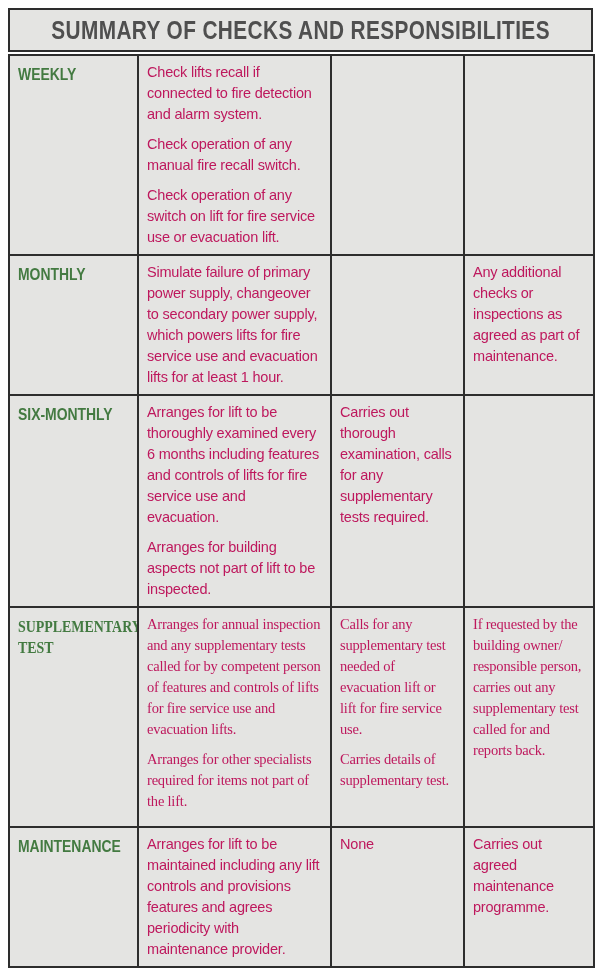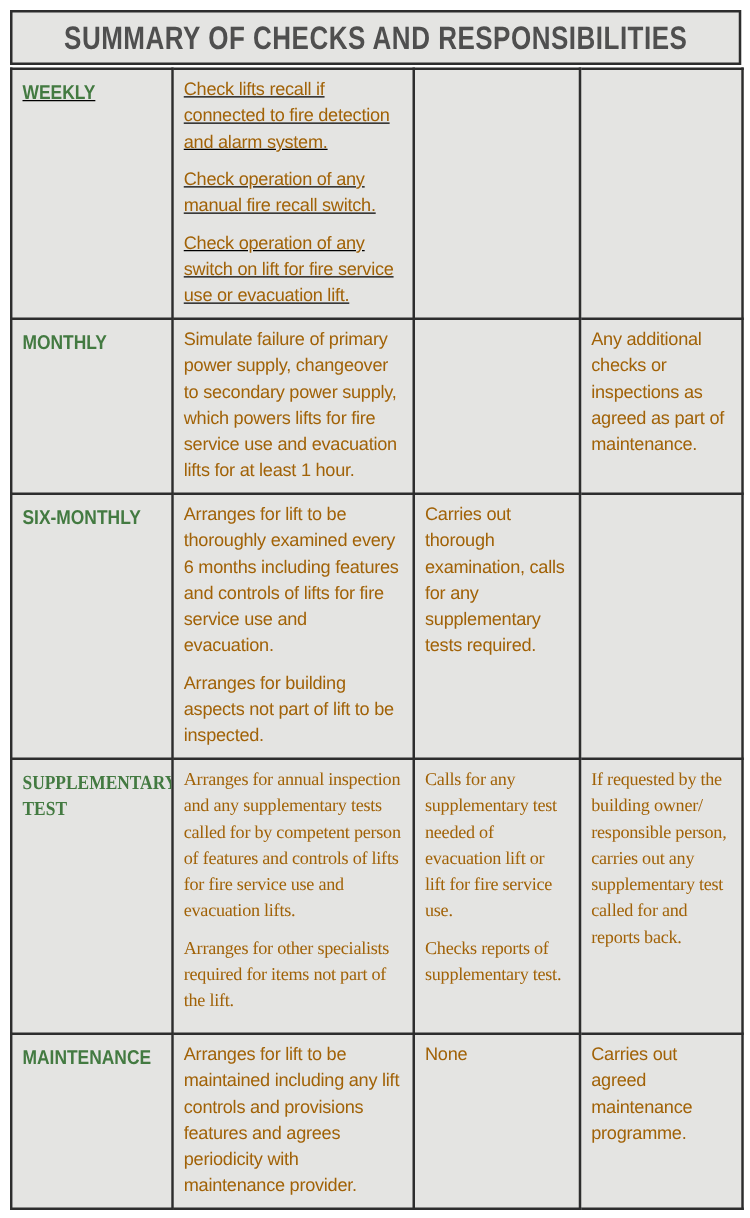--- a/index.html
+++ b/index.html
@@ -41,21 +41,21 @@
     vertical-align:top;
     text-align:left;
     padding:6px 9px 6px 8px;
     overflow:hidden;
   }
   col.c1{width:129px;}
   col.c2{width:193px;}
   col.c3{width:133px;}
   col.c4{width:130px;}
   tr.r-header{height:51px;}
-  tr.r-weekly{height:190px;text-decoration:underline;}
+  tr.r-weekly{height:190px;}
   tr.r-monthly{height:125px;}
   tr.r-sixmonthly{height:190px;padding-left:28px;}
   tr.r-supplementary{height:220px;font-family:Liberation Serif, serif;}
   tr.r-maintenance{height:128px;}
   
   th .condense{
     display:block;width:117%;
     transform:scaleX(0.855);transform-origin:0 0;
     font-size:15px;font-weight:bold;line-height:25px;
     color:#8e8e8e;white-space:pre-line;
@@ -66,21 +66,21 @@
     display:block;width:115%;
     transform:scaleX(0.87);transform-origin:0 0;
     font-size:16px;font-weight:bold;line-height:21px;
     color:#437a41;
     padding-top:2px;
   }
   
   td.body{
     font-size:14.5px;line-height:21px;
     letter-spacing:-0.2px;
-    color:#a16207;
+    color:#be185d;
   }
   td.body p{margin:0 0 9px 0;}
   td.body p:last-child{margin-bottom:0;}
 </style>
 </head>
 <body>
 
 <div class="sheet">
 
   <div class="title-box">
@@ -140,21 +140,21 @@
     <tr class="r-supplementary">
       <td class="rowlabel">
         <span class="condense">SUPPLEMENTARY TEST</span>
       </td>
       <td class="body">
             <p>Arranges for annual inspection and any supplementary tests called for by competent person of features and controls of lifts for fire service use and evacuation lifts.</p>
             <p>Arranges for other specialists required for items not part of the lift.</p>
           </td>
       <td class="body">
             <p>Calls for any supplementary test needed of evacuation lift or lift for fire service use.</p>
-            <p>Checks reports of supplementary test.</p>
+            <p>Carries details of supplementary test.</p>
           </td>
       <td class="body">
             <p>If requested by the building owner/ responsible person, carries out any supplementary test called for and reports back.</p>
           </td>
     </tr>
 
     <tr class="r-maintenance">
       <td class="rowlabel">
         <span class="condense">MAINTENANCE</span>
       </td>

